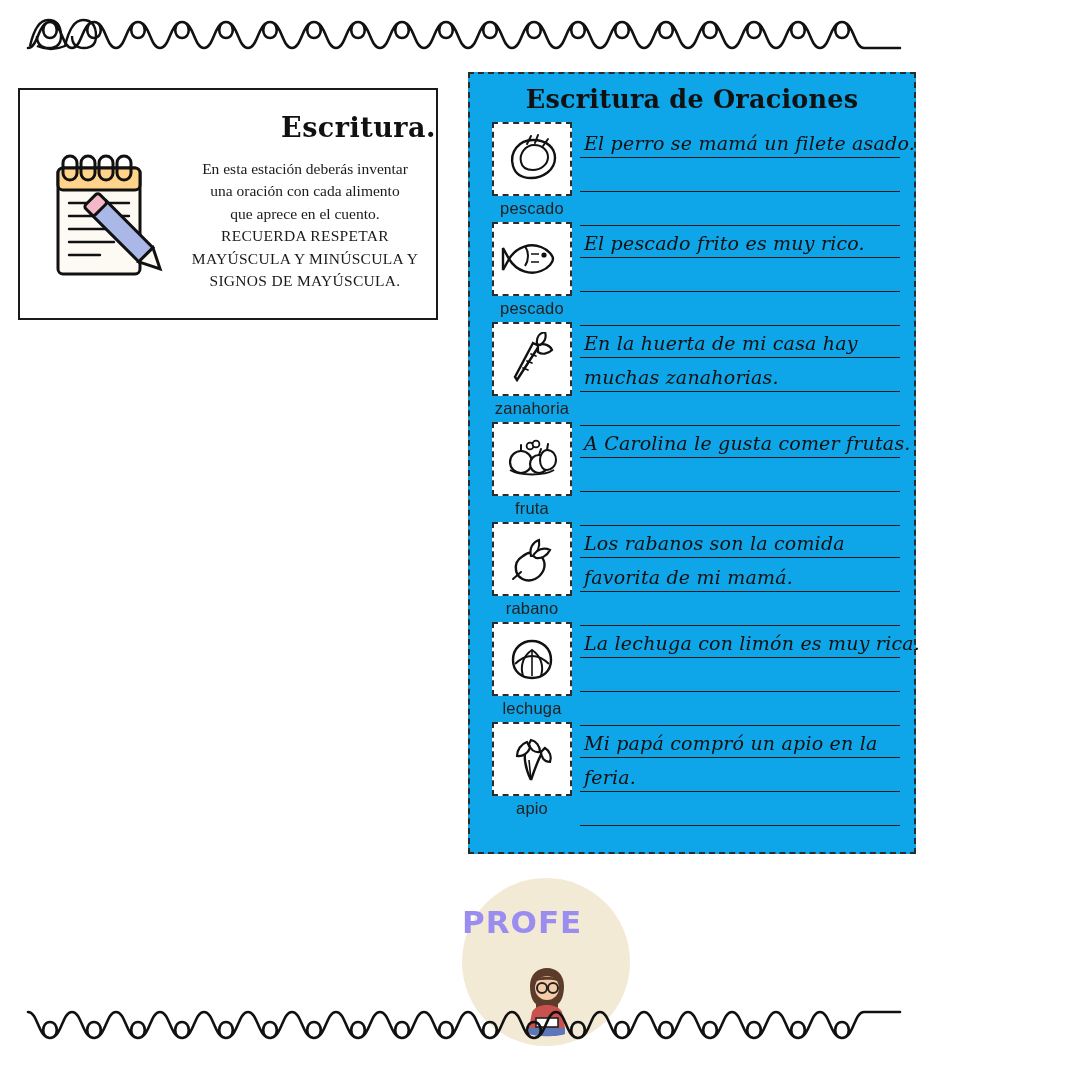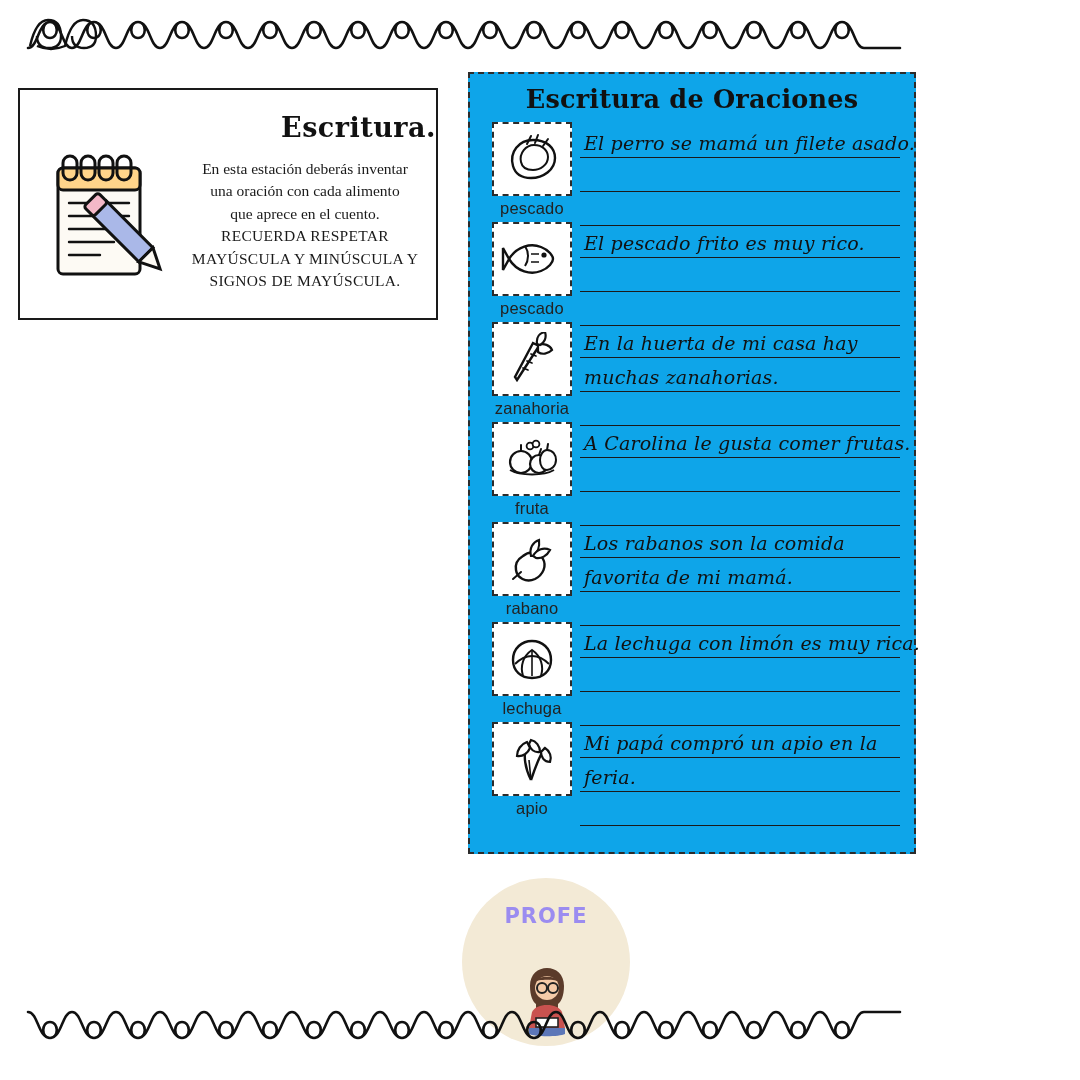--- a/index.html
+++ b/index.html
@@ -160,24 +160,23 @@
   }
   .logo-circle {
     position: absolute;
     inset: 0;
     border-radius: 50%;
     background: #f3ead6;
   }
   .logo-text {
     position: absolute;
     width: 100%;
-    text-align: center;
     font-family: "DejaVu Sans", sans-serif;
     font-weight: bold;
-    font-size: 21px;
+    font-size: 31px;
     letter-spacing: 1px;
   }
   .logo-text-1 { top: 26px; color: #9b8cf0; }
   .logo-text-2 { top: 56px; color: #f0a0b8; }
 </style>
 </head>
 <body>
 
 <svg class="loop-border loop-top" viewBox="0 0 1080 60" preserveAspectRatio="none">
   <path d="M30 38 q6 -26 18 -26 q13 0 13 16 q0 12 -12 12 q-12 0 -12 -12

